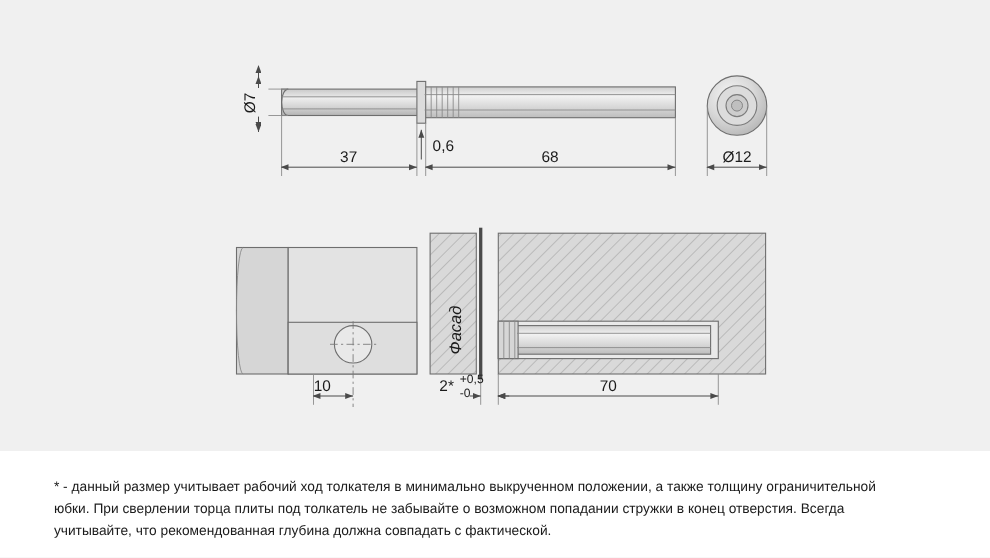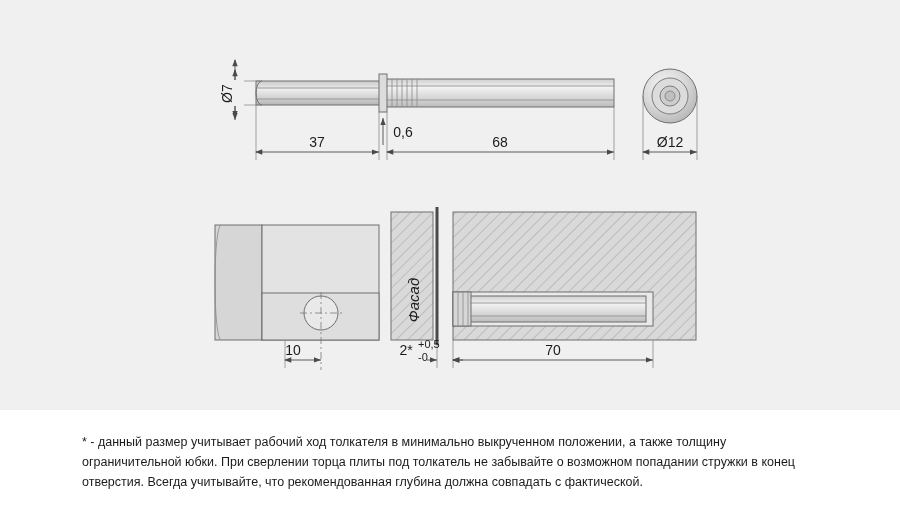--- a/index.html
+++ b/index.html
@@ -26,21 +26,21 @@
     height: 410px;
   }
   .note {
     position: absolute;
     left: 0;
     top: 410px;
     width: 900px;
     height: 97px;
     background: #ffffff;
     box-sizing: border-box;
-    padding: 22px 85px 0 82px;
+    padding: 22px 85px 0 49px;
   }
   .note p {
     margin: 0;
     font-size: 12.5px;
     line-height: 20px;
     color: #1b1b1b;
     font-family: "Liberation Sans", sans-serif;
   }
   text {
     font-family: "Liberation Sans", sans-serif;

